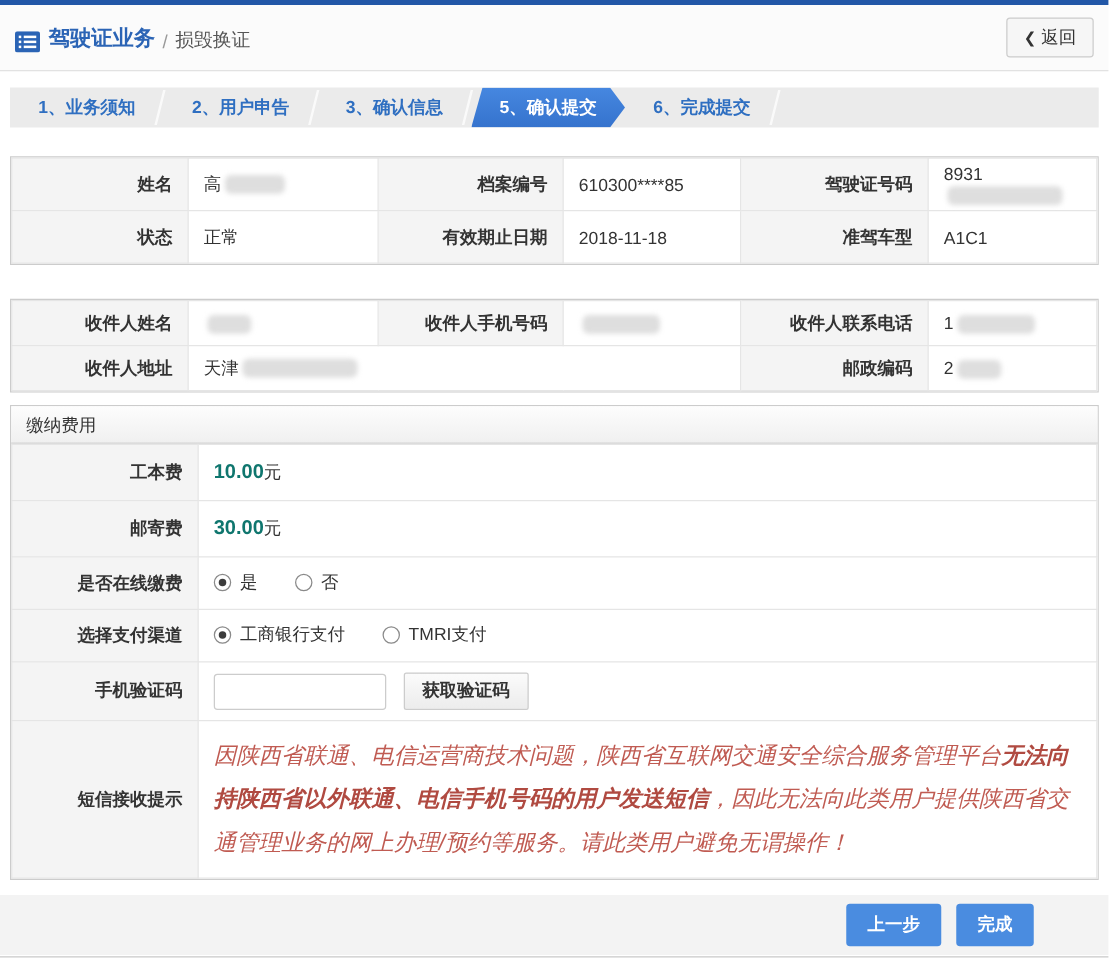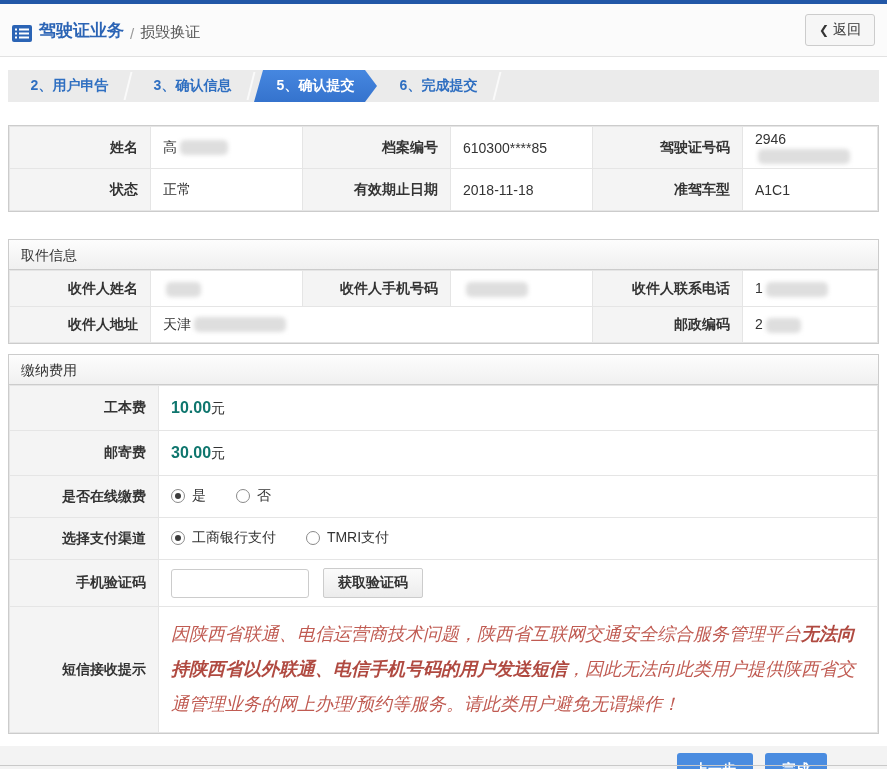--- a/index.html
+++ b/index.html
@@ -138,20 +138,23 @@
       <span class="subtitle">损毁换证</span>
     </div>
     <button class="back-btn">
       <span class="chev">❮</span>
       <span>返回</span>
     </button>
   </div>
 
   <div class="steps">
     <div class="step">
+        <span>1、业务须知</span>
+      </div>
+    <div class="step">
         <span>2、用户申告</span>
       </div>
     <div class="step">
         <span>3、确认信息</span>
       </div>
     <div class="step active">
         <span>5、确认提交</span>
       </div>
     <div class="step">
         <span>6、完成提交</span>
@@ -169,36 +172,35 @@
           <col style="width:150px">
           <col>
         </colgroup>
       <tbody>
           <tr>
         <th>姓名</th>
         <td><span>高</span><span class="blur w45"></span></td>
         <th>档案编号</th>
         <td>610300****85</td>
         <th>驾驶证号码</th>
-        <td><span>2946</span><span class="blur w90"></span></td>
+        <td><span>8931</span><span class="blur w90"></span></td>
       </tr>
       <tr>
         <th>状态</th>
         <td>正常</td>
         <th>有效期止日期</th>
         <td>2018-11-18</td>
         <th>准驾车型</th>
         <td>A1C1</td>
       </tr>
     </tbody>
       </table>
   </div>
 
   <div class="panel panel-pickup">
-    <div class="panel-title">取件信息</div>
     <table class="t-pickup">
       <colgroup>
           <col style="width:141px">
           <col style="width:152px">
           <col style="width:148px">
           <col style="width:142px">
           <col style="width:150px">
           <col>
         </colgroup>
       <tbody>

